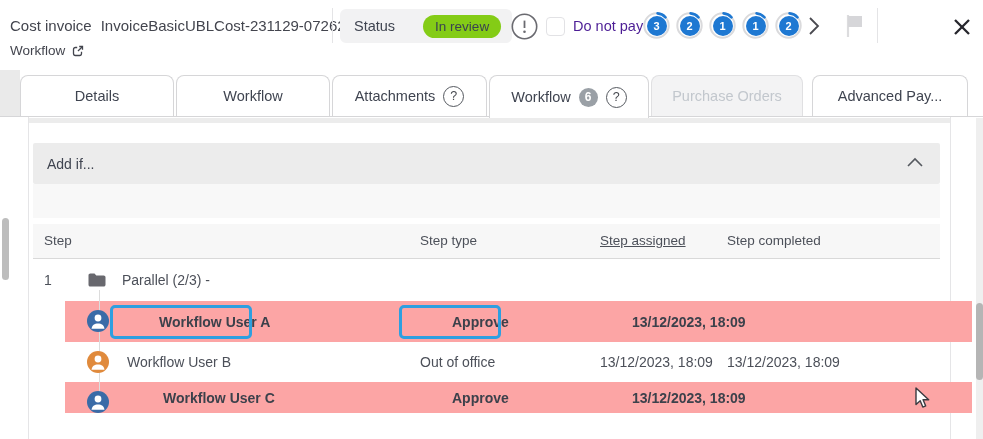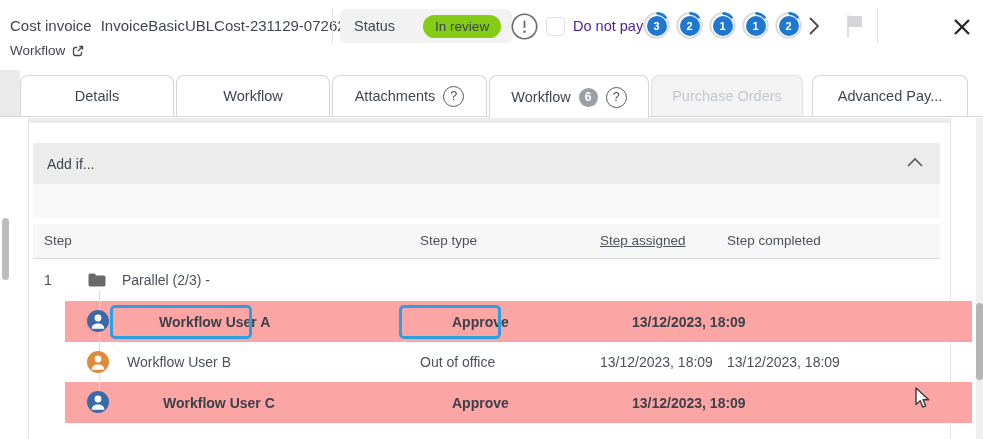--- a/index.html
+++ b/index.html
@@ -52,21 +52,21 @@
          font-size:13.5px;color:#4c5059;}
   .thead span{position:absolute;top:9px;}
   .col-step{left:11px;} .col-type{left:387px;} .col-assigned{left:567px;text-decoration:underline;} .col-completed{left:694px;}
   .trow{left:33px;width:907px;font-size:14px;color:#4c5059;cursor:pointer;}
   .trow span{position:absolute;}
   .hl{background:#fca5a5;margin-left:32px;}
   .bold{font-weight:bold;color:#3c414b;}
   .row-group{top:259px;height:42px;background:#fff;}
   .row-a{top:301px;height:41px;}
   .row-b{top:342px;height:40px;}
-  .row-c{top:382px;height:41px;padding-left:24px;}
+  .row-c{top:382px;height:31px;padding-left:24px;}
   .cell-mid{top:0;display:flex;align-items:center;height:100%;}
   .tree-line{left:99px;top:290px;width:1px;height:112px;background:#dcdcdc;}
   .avatar{position:absolute;width:22px;height:22px;border-radius:50%;overflow:hidden;}
   .annotation{border:3px solid #2d9fe0;border-radius:5px;pointer-events:none;z-index:6;}
 
   
   .sb-left-thumb{left:2px;top:218px;width:7px;height:62px;background:#bdbdbd;border-radius:4px;z-index:7;}
   .sb-right-track{left:976px;top:118px;width:7px;height:321px;background:#efefef;z-index:7;}
   .sb-right-thumb{position:absolute;left:0;top:185px;width:7px;height:77px;background:#b5b5b5;border-radius:4px;}
   .cursor{left:911px;top:386px;z-index:10;pointer-events:none;}

